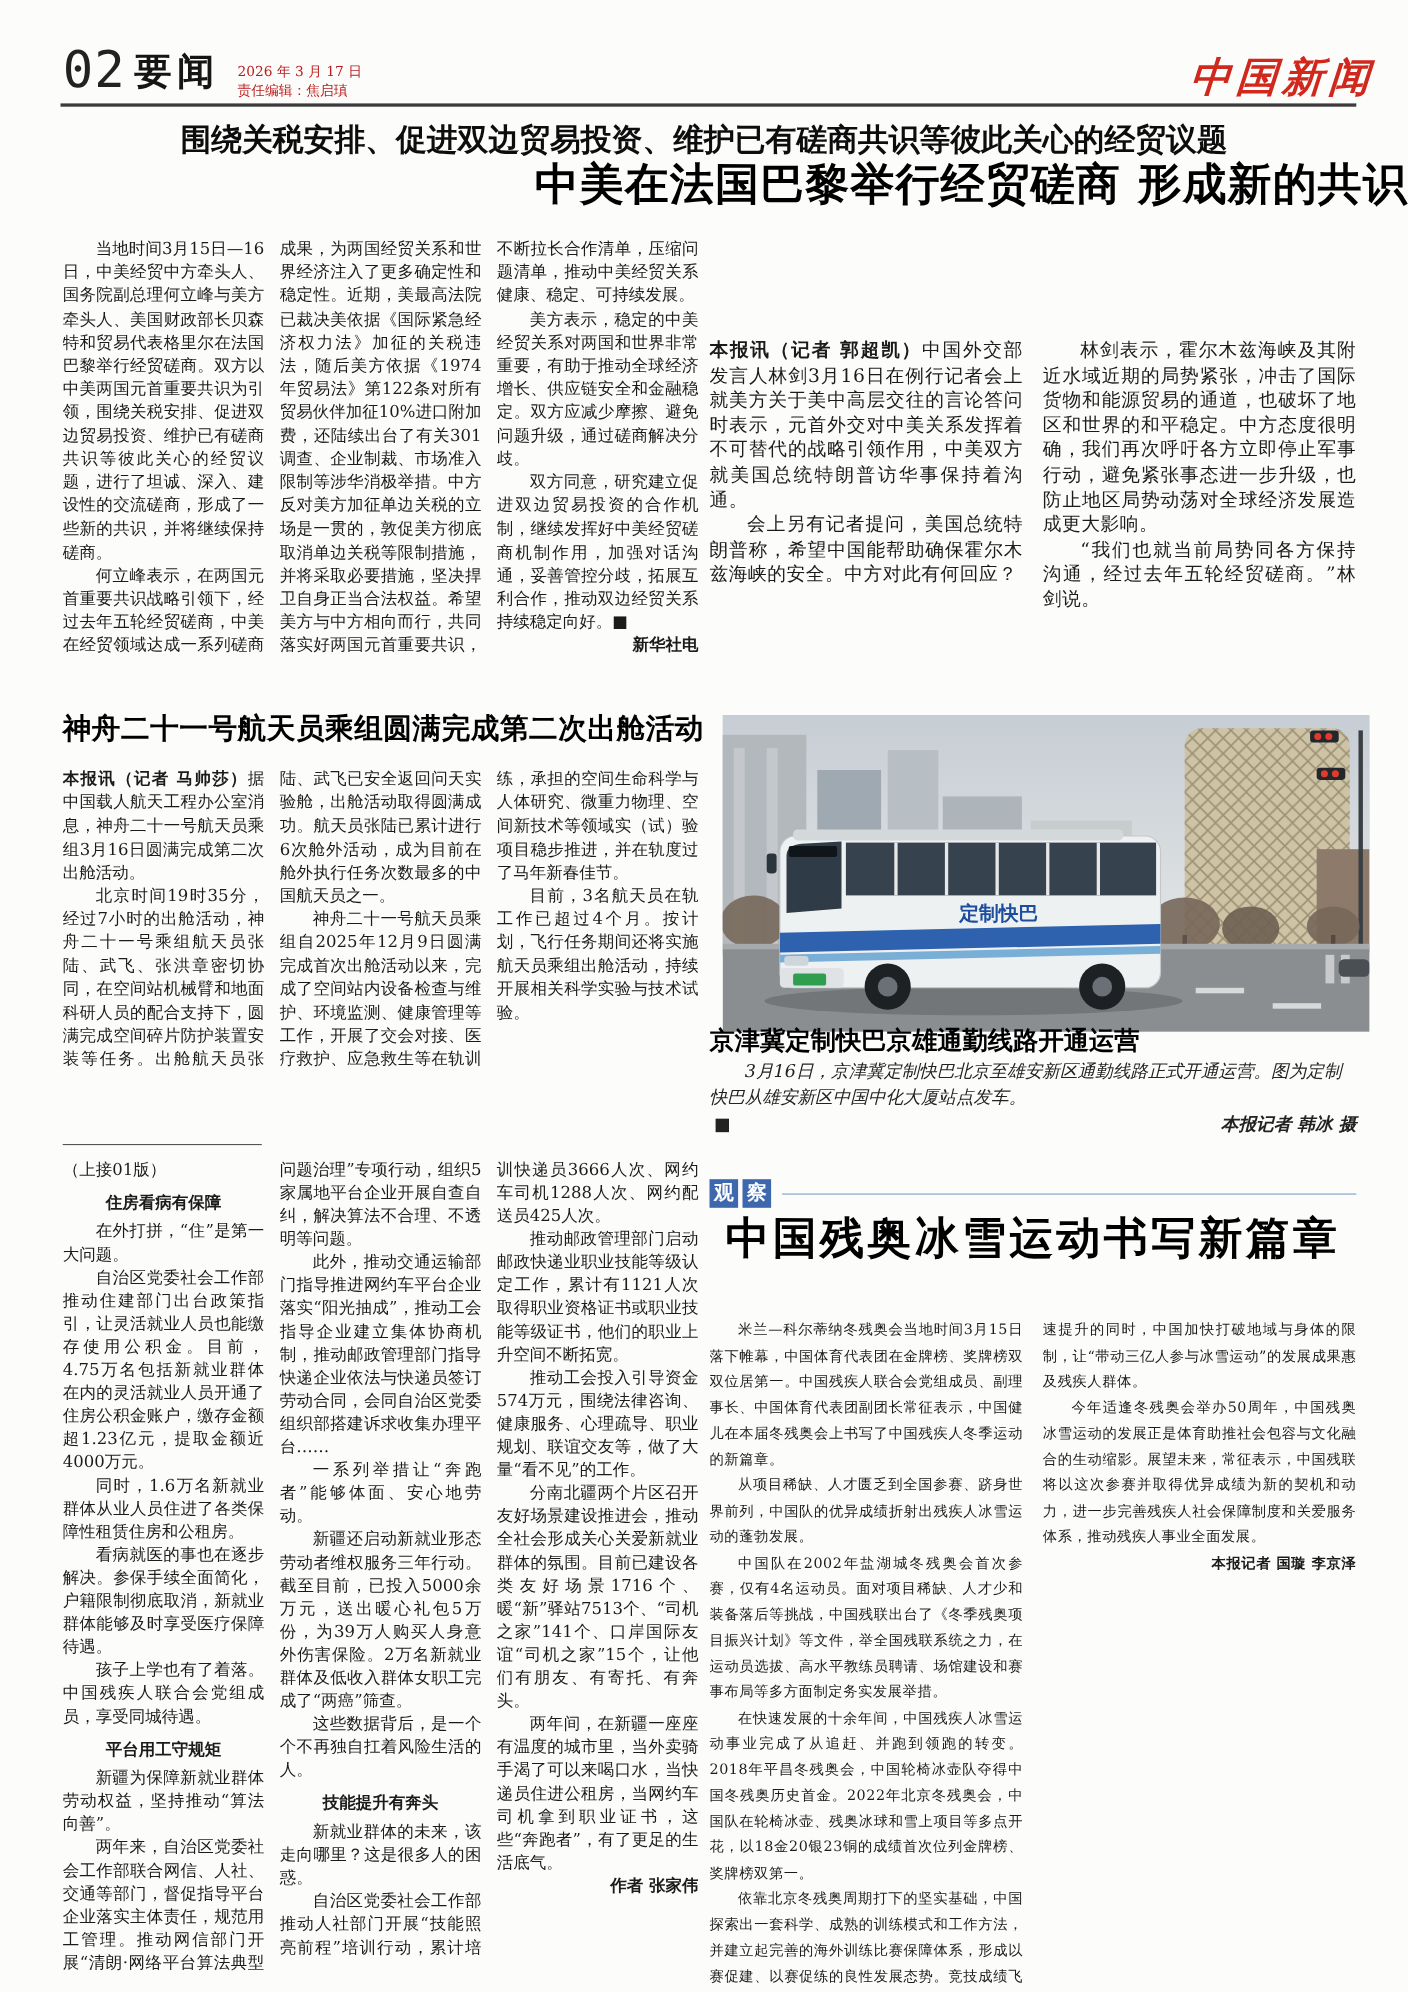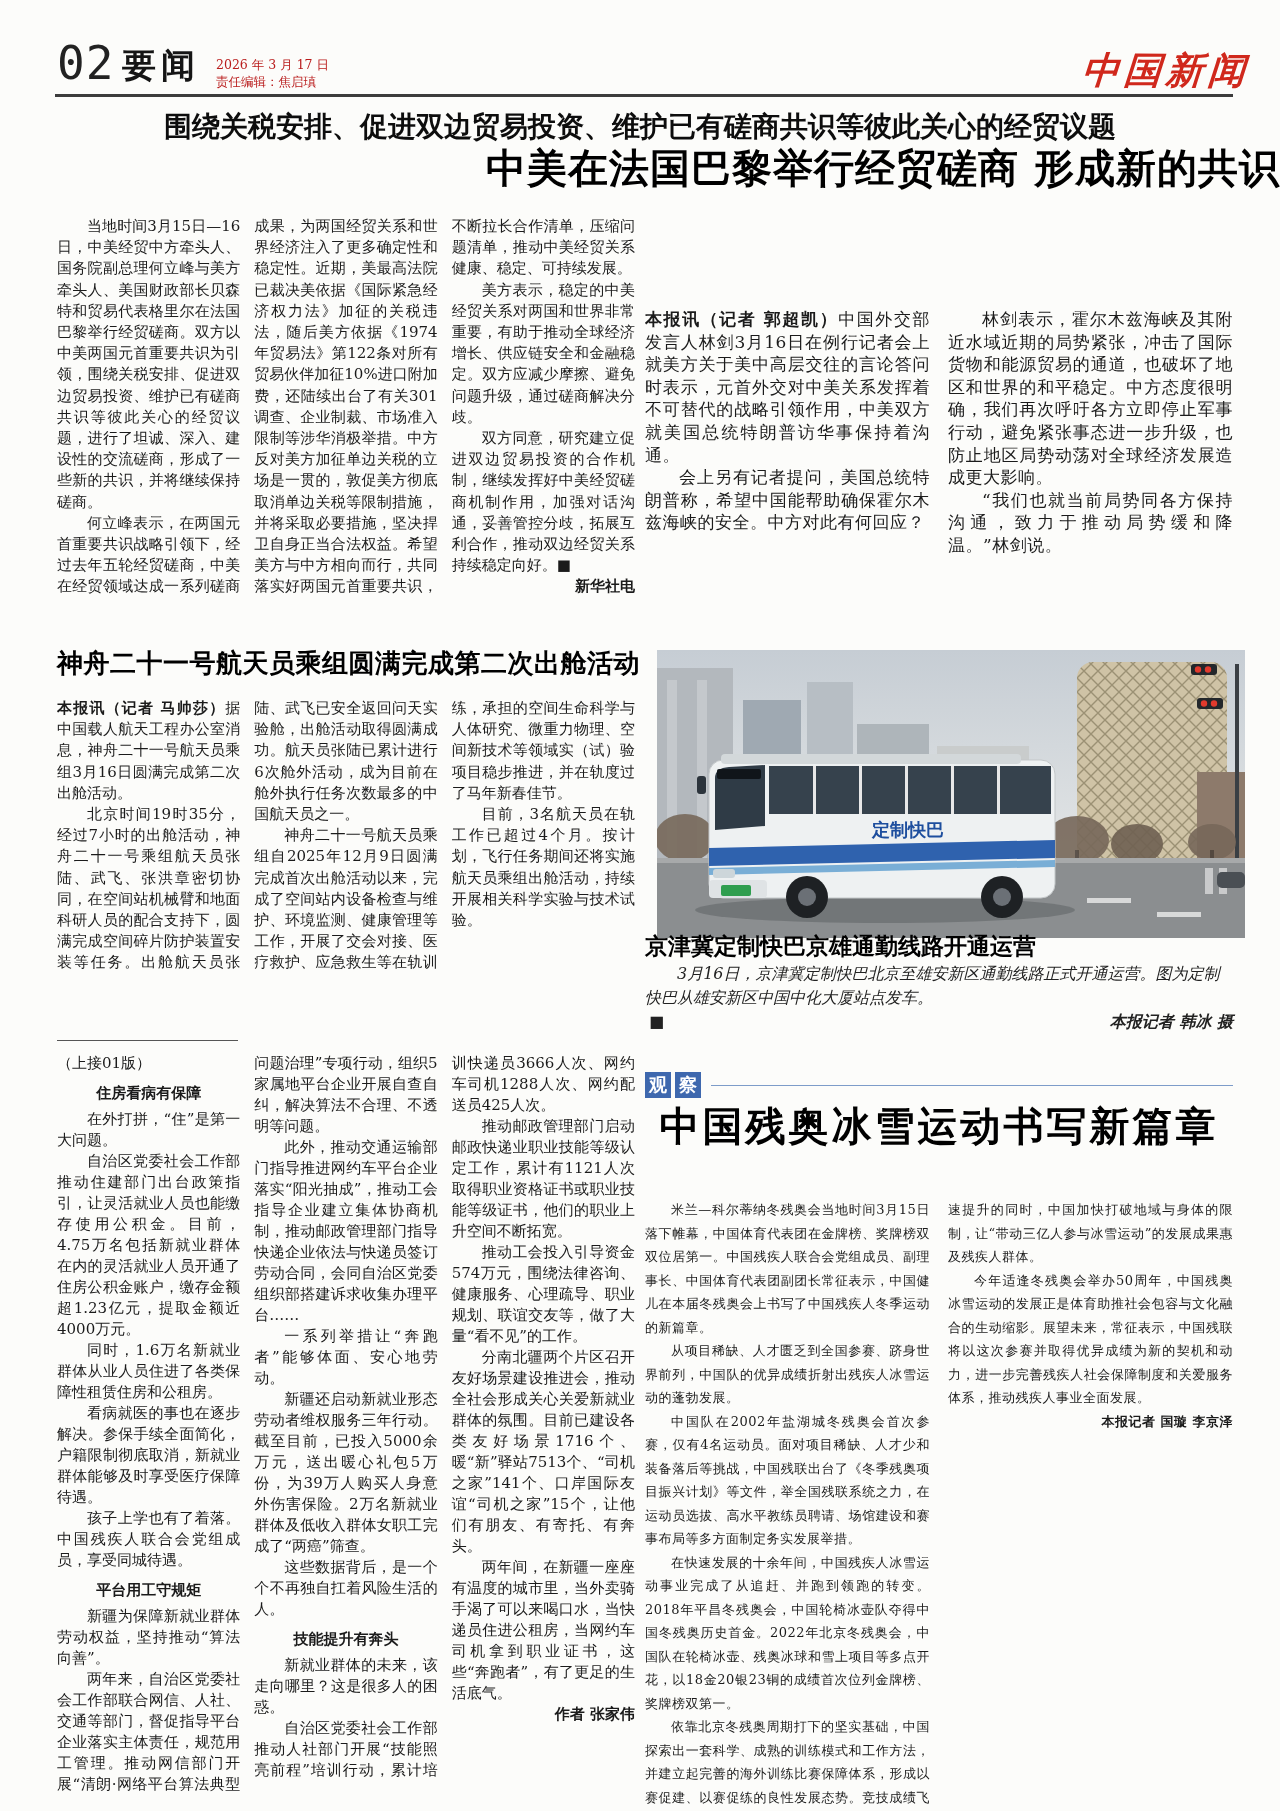--- a/index.html
+++ b/index.html
@@ -79,21 +79,21 @@
       <p class="para">何立峰表示，在两国元首重要共识战略引领下，经过去年五轮经贸磋商，中美在经贸领域达成一系列磋商成果，为两国经贸关系和世界经济注入了更多确定性和稳定性。近期，美最高法院已裁决美依据《国际紧急经济权力法》加征的关税违法，随后美方依据《1974年贸易法》第122条对所有贸易伙伴加征10%进口附加费，还陆续出台了有关301调查、企业制裁、市场准入限制等涉华消极举措。中方反对美方加征单边关税的立场是一贯的，敦促美方彻底取消单边关税等限制措施，并将采取必要措施，坚决捍卫自身正当合法权益。希望美方与中方相向而行，共同落实好两国元首重要共识，不断拉长合作清单，压缩问题清单，推动中美经贸关系健康、稳定、可持续发展。</p>
       <p class="para">美方表示，稳定的中美经贸关系对两国和世界非常重要，有助于推动全球经济增长、供应链安全和金融稳定。双方应减少摩擦、避免问题升级，通过磋商解决分歧。</p>
       <p class="para">双方同意，研究建立促进双边贸易投资的合作机制，继续发挥好中美经贸磋商机制作用，加强对话沟通，妥善管控分歧，拓展互利合作，推动双边经贸关系持续稳定向好。■</p>
       <p class="para right">新华社电</p>
     </div>
 
   <div id="cnusbody" class="body cols2">
       <p class="para cont"><b class="lead">本报讯（记者 郭超凯）</b>中国外交部发言人林剑3月16日在例行记者会上就美方关于美中高层交往的言论答问时表示，元首外交对中美关系发挥着不可替代的战略引领作用，中美双方就美国总统特朗普访华事保持着沟通。</p>
       <p class="para">会上另有记者提问，美国总统特朗普称，希望中国能帮助确保霍尔木兹海峡的安全。中方对此有何回应？</p>
       <p class="para">林剑表示，霍尔木兹海峡及其附近水域近期的局势紧张，冲击了国际货物和能源贸易的通道，也破坏了地区和世界的和平稳定。中方态度很明确，我们再次呼吁各方立即停止军事行动，避免紧张事态进一步升级，也防止地区局势动荡对全球经济发展造成更大影响。</p>
-      <p class="para">“我们也就当前局势同各方保持沟通，致力于推动局势缓和降温。”林剑说。</p>
+      <p class="para">“我们也就当前局势同各方保持沟通，经过去年五轮经贸磋商。”林剑说。</p>
     </div>
 
   <h2 id="sz-hl">神舟二十一号航天员乘组圆满完成第二次出舱活动</h2>
   <div id="szbody" class="body cols3">
       <p class="para cont"><b class="lead">本报讯（记者 马帅莎）</b>据中国载人航天工程办公室消息，神舟二十一号航天员乘组3月16日圆满完成第二次出舱活动。</p>
       <p class="para">北京时间19时35分，经过7小时的出舱活动，神舟二十一号乘组航天员张陆、武飞、张洪章密切协同，在空间站机械臂和地面科研人员的配合支持下，圆满完成空间碎片防护装置安装等任务。出舱航天员张陆、武飞已安全返回问天实验舱，出舱活动取得圆满成功。航天员张陆已累计进行6次舱外活动，成为目前在舱外执行任务次数最多的中国航天员之一。</p>
       <p class="para">神舟二十一号航天员乘组自2025年12月9日圆满完成首次出舱活动以来，完成了空间站内设备检查与维护、环境监测、健康管理等工作，开展了交会对接、医疗救护、应急救生等在轨训练，承担的空间生命科学与人体研究、微重力物理、空间新技术等领域实（试）验项目稳步推进，并在轨度过了马年新春佳节。</p>
       <p class="para">目前，3名航天员在轨工作已超过4个月。按计划，飞行任务期间还将实施航天员乘组出舱活动，持续开展相关科学实验与技术试验。</p>
     </div>
 

